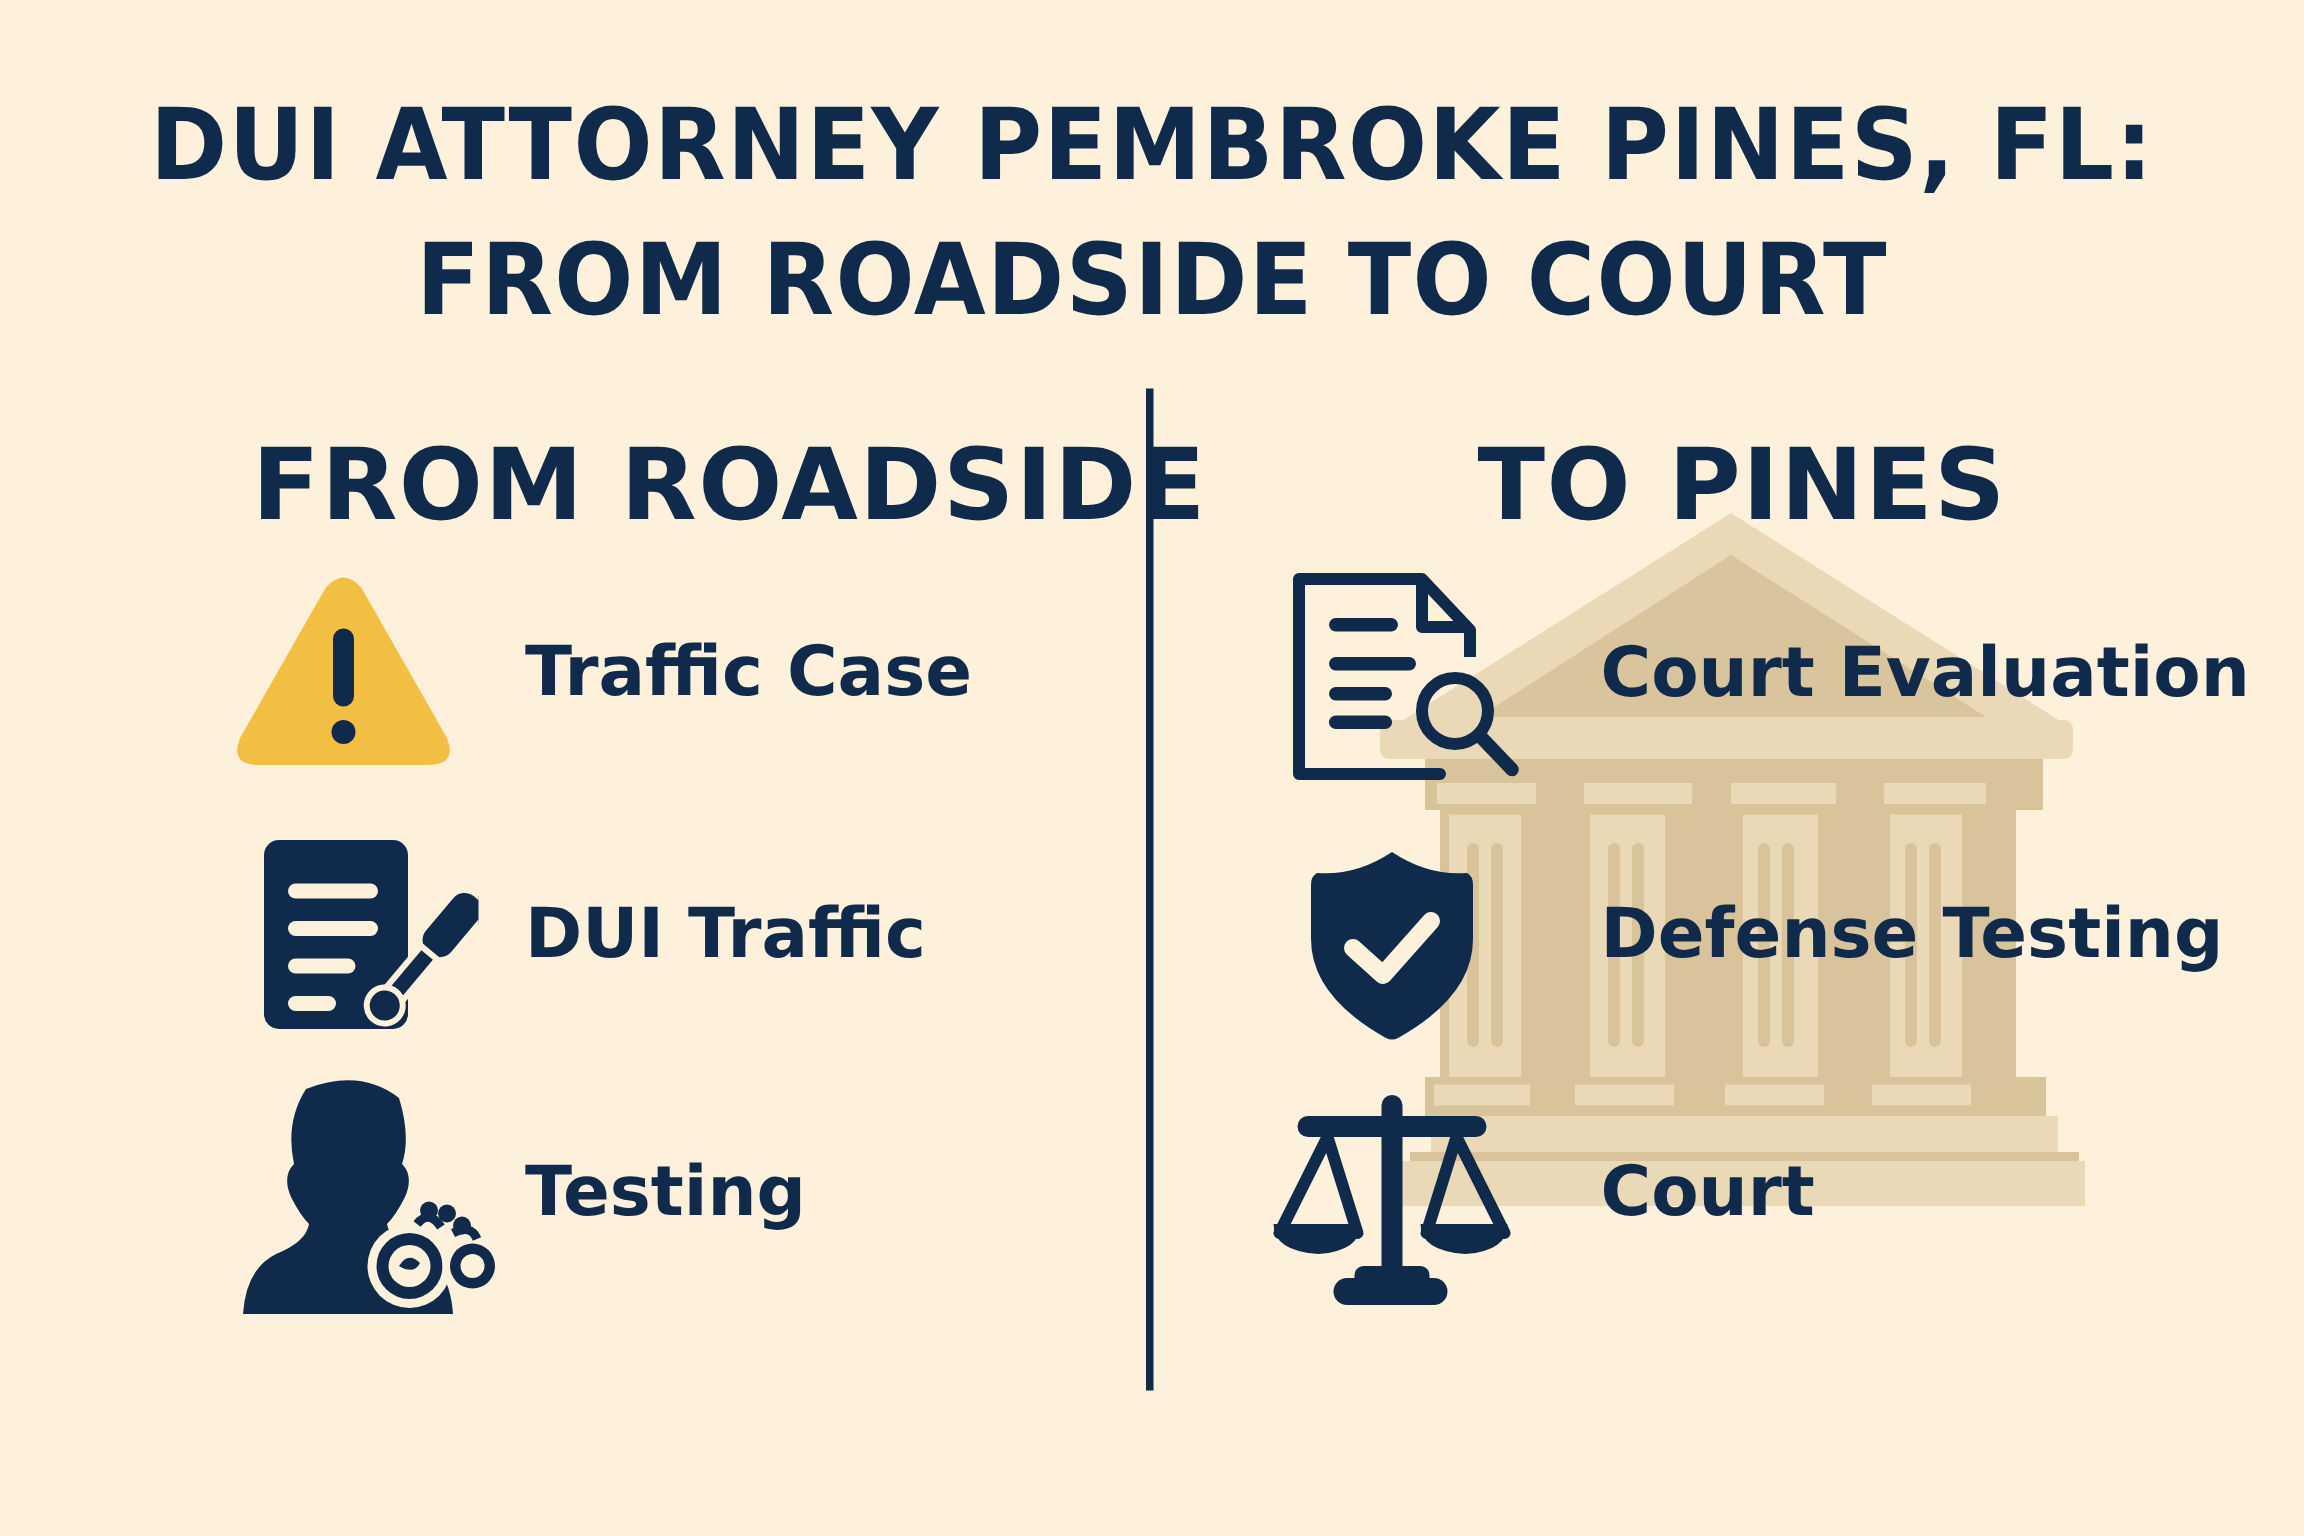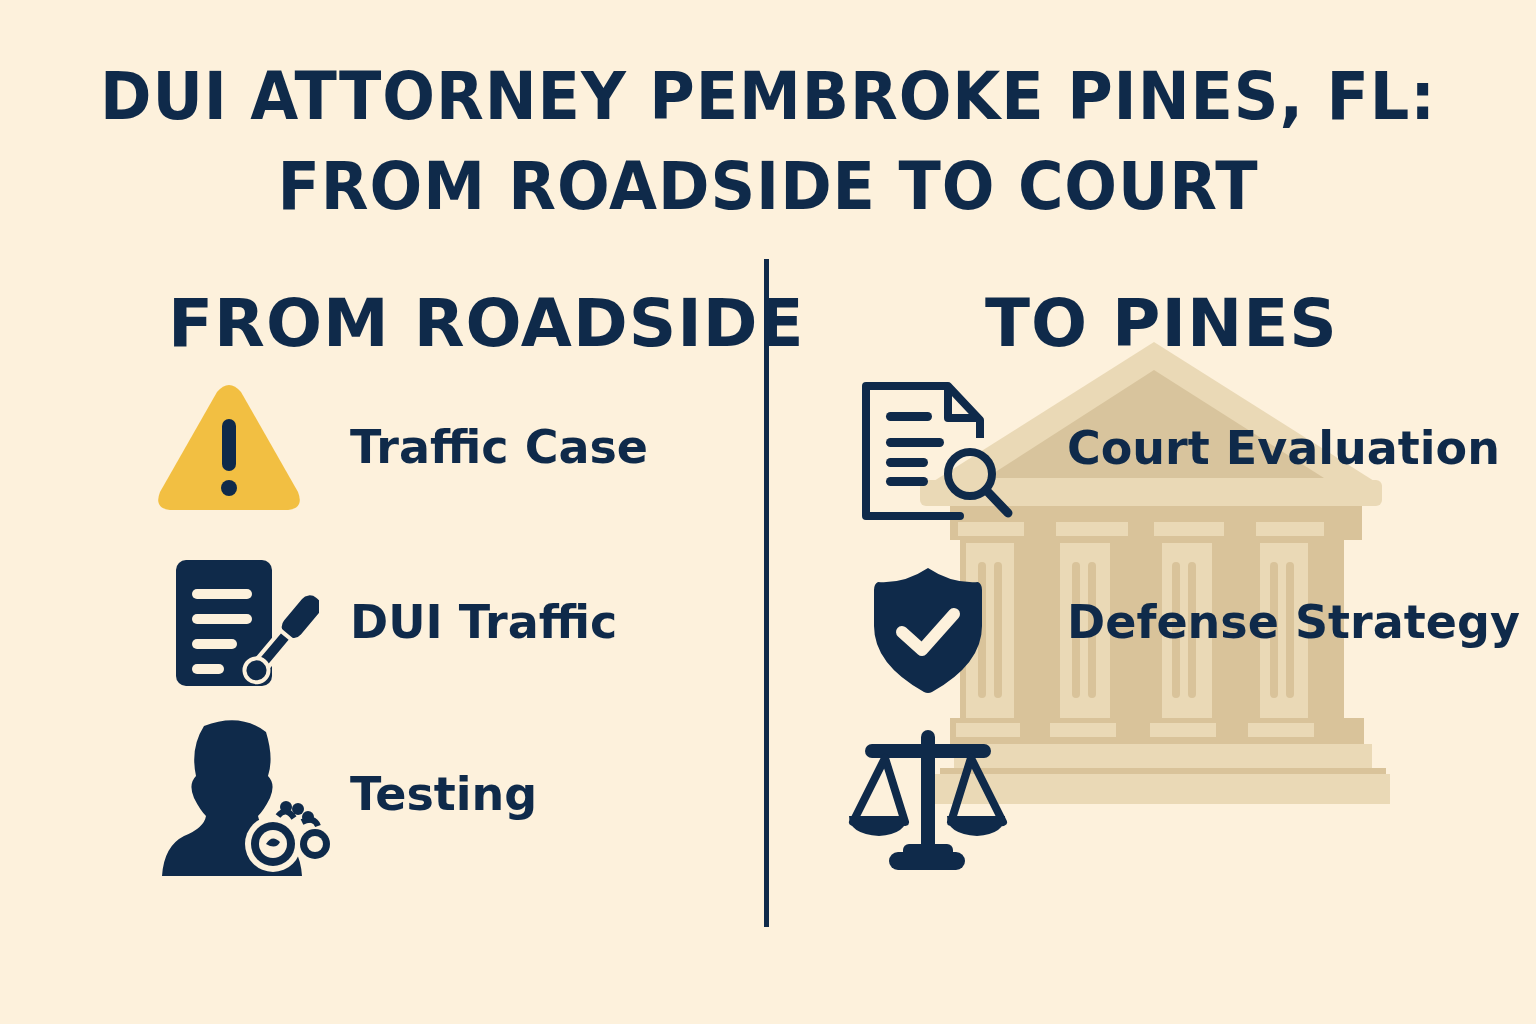--- a/index.html
+++ b/index.html
@@ -127,26 +127,27 @@
   <rect x="26" y="97" width="42" height="9" rx="4.5" fill="#0f2a4a"></rect>
   <circle cx="110" cy="94" r="22" stroke="#0f2a4a" stroke-width="8" fill="none"></circle>
   <line x1="126" y1="110" x2="148" y2="133" stroke="#0f2a4a" stroke-width="9" stroke-linecap="round"></line>
 </svg>
 <div class="item-label" style="left:1067px;top:418px">Court Evaluation</div>
 
 <svg class="icon" style="left:872px;top:564px" width="112" height="132" viewBox="0 0 112 132">
   <path d="M56 4 Q80 20 106 18 Q110 20 110 26 L110 62 Q110 100 60 128 Q56 130 52 128 Q2 100 2 62 L2 26 Q2 20 6 18 Q32 20 56 4 Z" fill="#0f2a4a"></path>
   <path d="M30 68 L50 86 L82 50" stroke="#fdf1dc" stroke-width="12" fill="none" stroke-linecap="round" stroke-linejoin="round"></path>
 </svg>
-<div class="item-label" style="left:1067px;top:592px">Defense Strategy</div>
+<div class="item-label" style="left:1067px;top:592px">Defense Testing</div>
 
 <svg class="icon" style="left:845px;top:728px" width="168" height="146" viewBox="0 0 168 146">
   <rect x="76" y="2" width="14" height="124" rx="7" fill="#0f2a4a"></rect>
   <rect x="20" y="16" width="126" height="14" rx="7" fill="#0f2a4a"></rect>
   <path d="M40 30 L8 94 M40 30 L60 94" stroke="#0f2a4a" stroke-width="8" fill="none" stroke-linecap="round"></path>
   <path d="M4 88 L62 88 Q62 106 34 108 Q4 106 4 88 Z" fill="#0f2a4a"></path>
   <path d="M126 30 L106 94 M126 30 L158 94" stroke="#0f2a4a" stroke-width="8" fill="none" stroke-linecap="round"></path>
   <path d="M102 88 L160 88 Q160 106 132 108 Q102 106 102 88 Z" fill="#0f2a4a"></path>
   <rect x="58" y="116" width="50" height="14" rx="6" fill="#0f2a4a"></rect>
   <rect x="44" y="124" width="76" height="18" rx="9" fill="#0f2a4a"></rect>
 </svg>
 <div class="item-label" style="left:1067px;top:764px">
+  <div>Court</div>
 </div>
 
 </body></html>

